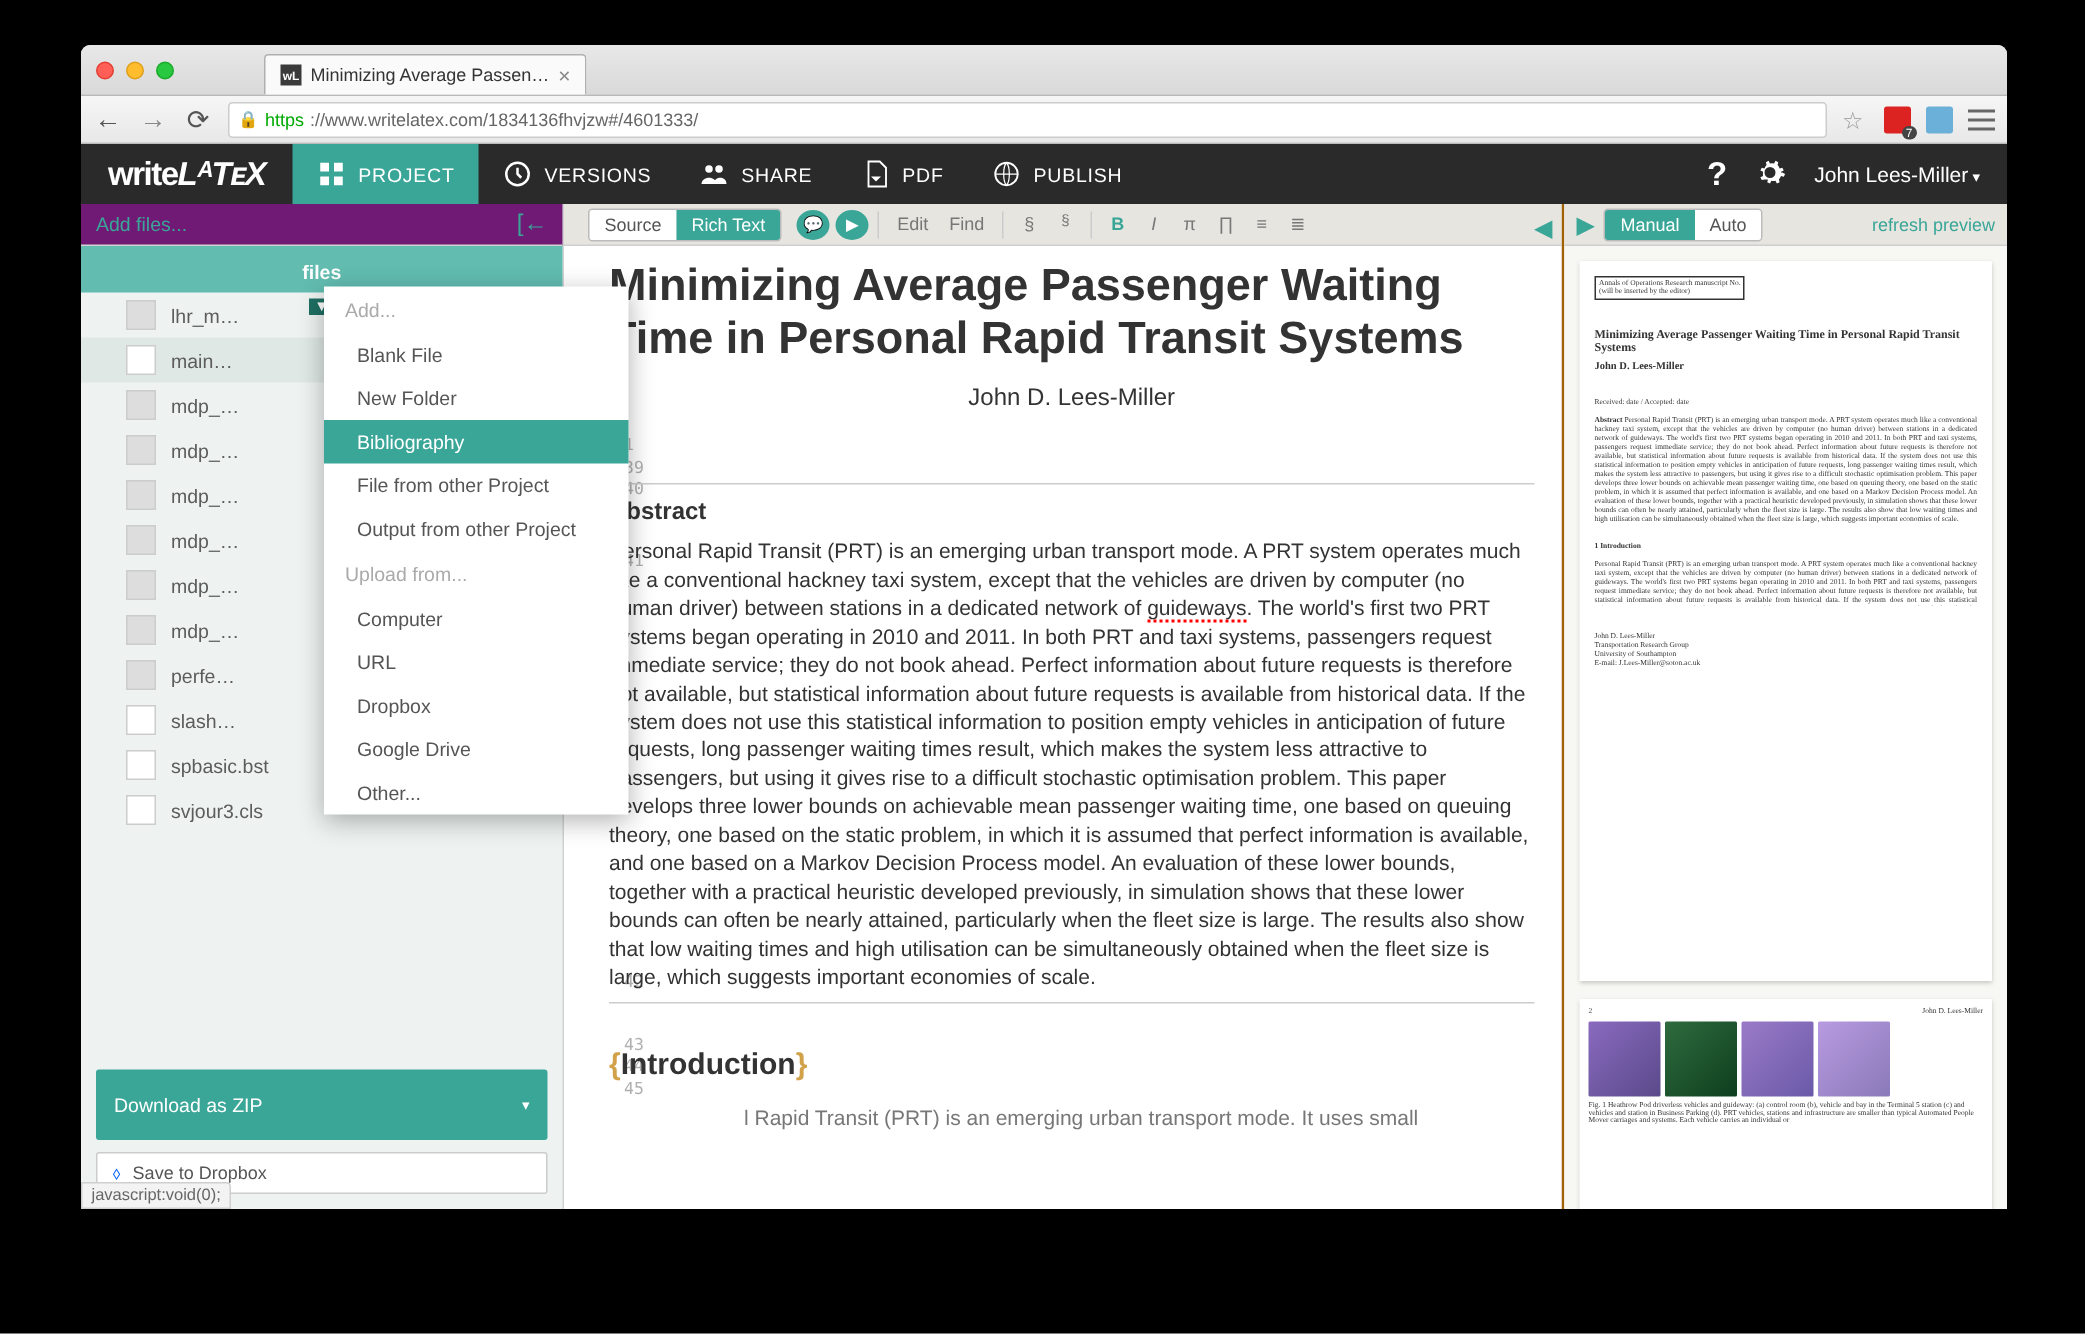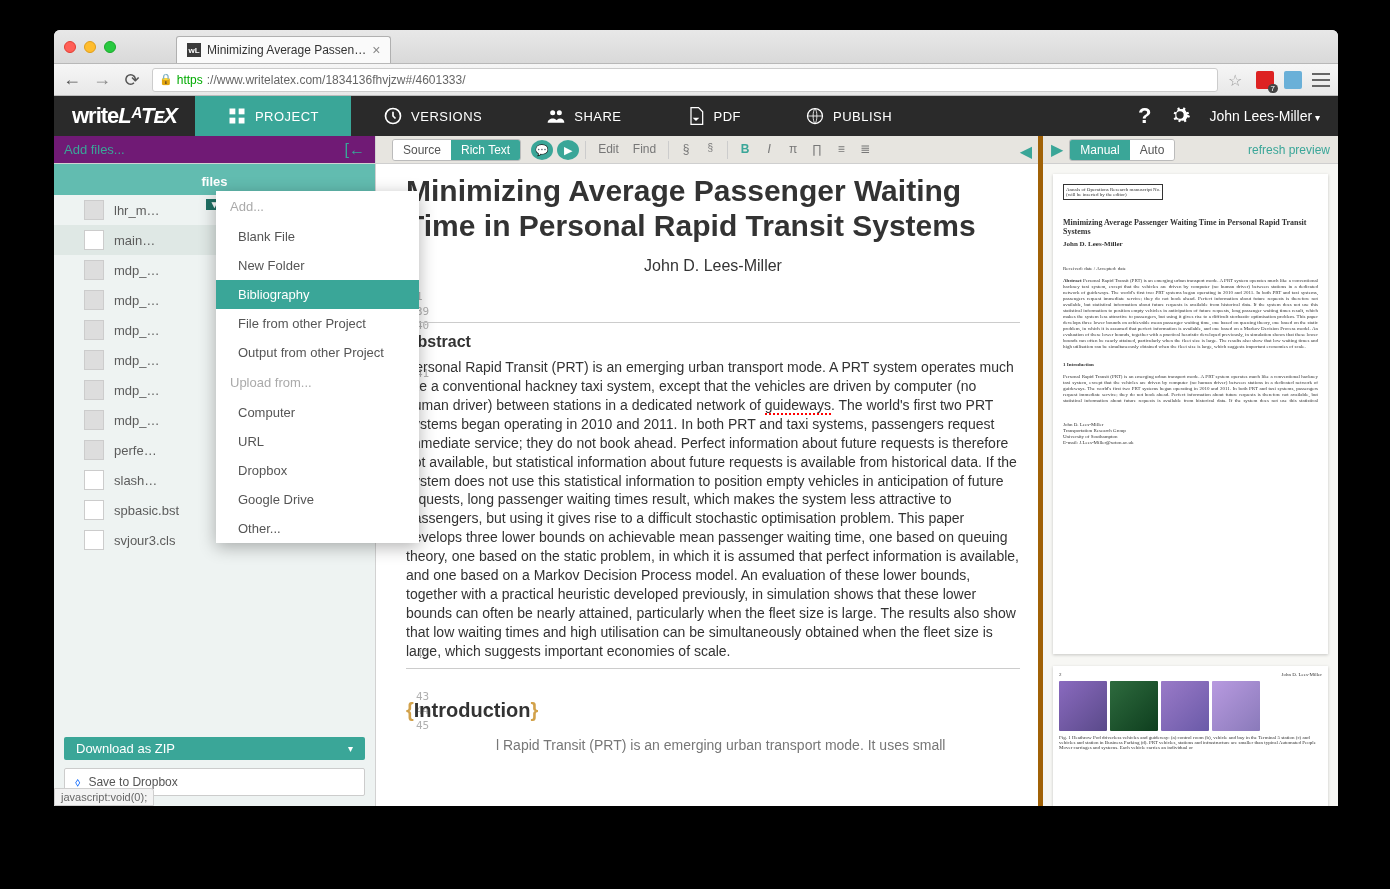--- a/index.html
+++ b/index.html
@@ -90,21 +90,21 @@
     font-size:14px;
   }
   .logo {
     font-size:22px; font-weight:bold; padding:0 18px;
     font-style:italic; letter-spacing:-1px;
     white-space: nowrap;
   }
   .logo .write{font-style:normal; font-weight:600;}
   .logo .x{font-style:italic;}
   .app-bar-btn{
-    height:40px; padding:0 32px;
+    height:40px; padding:0 16px;
     display:flex; align-items:center; gap:8px;
     text-transform:uppercase;
     font-size:13px; letter-spacing:.5px;
     cursor:pointer;
   }
   .app-bar-btn.project{background:#3aa698;}
   .app-bar-btn svg{width:20px;height:20px;fill:#fff;}
   .app-bar-right{margin-left:auto; display:flex; align-items:center; gap:18px; padding-right:18px;}
   .help-icon{font-size:22px; font-weight:bold;}
   .gear-icon svg{width:22px;height:22px;fill:#fff;}
@@ -139,21 +139,21 @@
   .file-list{flex:1; overflow:hidden;}
   .file-item{
     height:30px; display:flex; align-items:center; gap:10px;
     padding-left:30px; color:#5c5c5c;
     white-space:nowrap; overflow:hidden;
   }
   .file-icon{width:20px;height:20px;background:#ddd;border:1px solid #ccc;flex-shrink:0;}
   .file-item.main{background:#dfe8e5;}
   .sidebar-bottom{padding:10px; display:flex; flex-direction:column; gap:8px;}
   .dl-zip{
-    background:#3aa698;color:#fff;text-align:left;padding:4px 12px;
+    background:#3aa698;color:#fff;text-align:left;padding:16px 12px;
     display:flex; justify-content:space-between; align-items:center;
     font-size:13px; border-radius:2px;
   }
   .dl-zip::after{content:"▾"; font-size:10px;}
   .save-dbx{
     background:#fff;border:1px solid #ccc;padding:6px 10px;
     display:flex; gap:8px; align-items:center; font-size:12px;color:#555;
     border-radius:2px;
   }
   .dbx-logo{color:#0061fe;}
@@ -171,21 +171,21 @@
   }
   .dropdown .dd-item{
     padding:7px 22px; font-size:13px; color:#555;
   }
   .dropdown .dd-item.highlight{
     background:#3aa698; color:#fff;
   }
   
   .editor{
     flex:1; display:flex; flex-direction:column;
-    border-right:5px solid #a16207;
+    border-right:2px solid #a16207;
     min-width:0;
   }
   .edit-toolbar{
     height:28px;
     background:#e7e5e0;
     border-bottom:1px solid #cfcfcf;
     display:flex; align-items:center; gap:2px;
     padding-left:4px;
   }
   .seg{display:flex; border:1px solid #bbb; border-radius:3px; overflow:hidden;}

